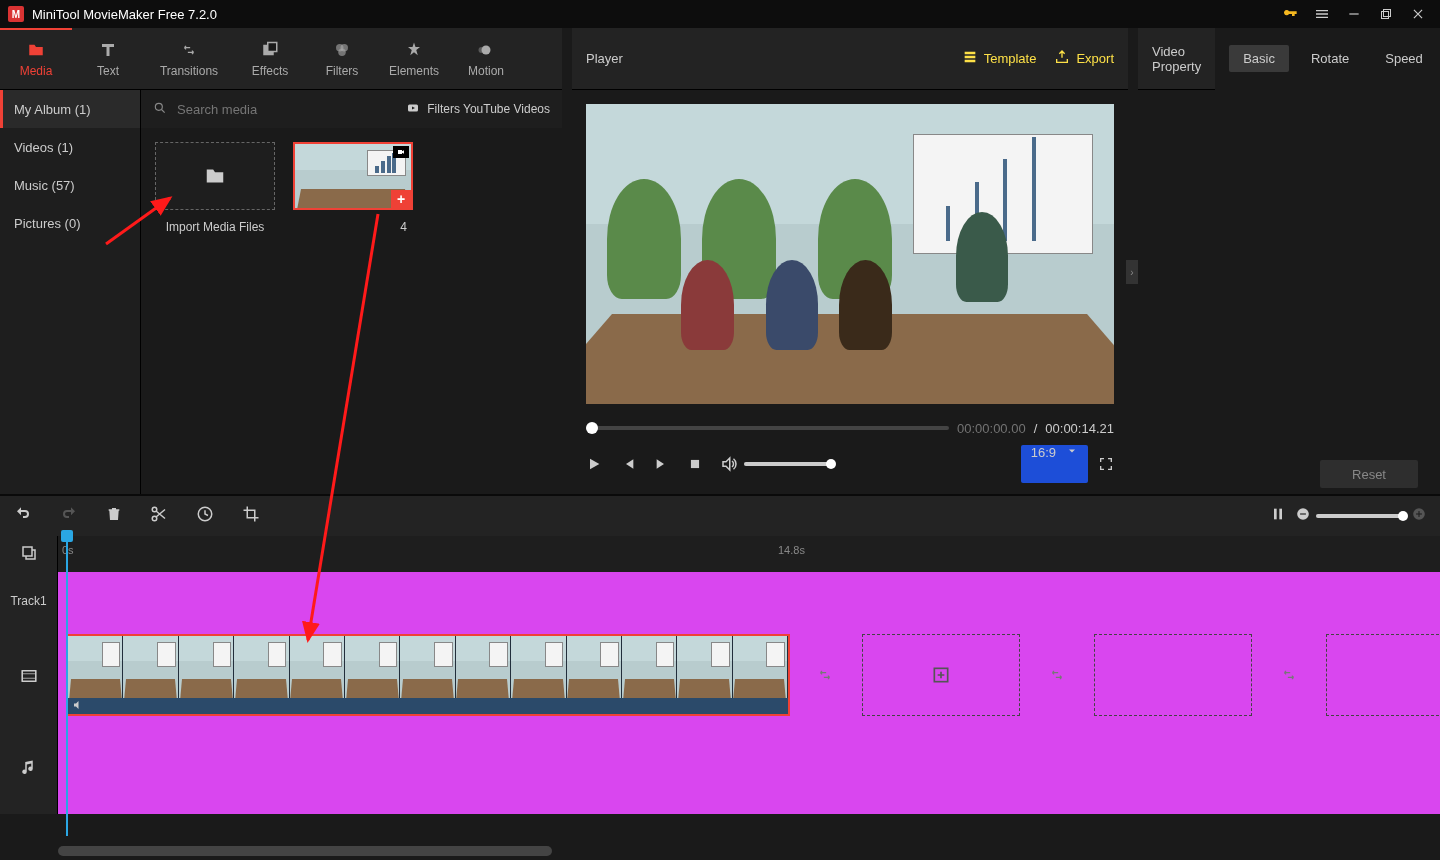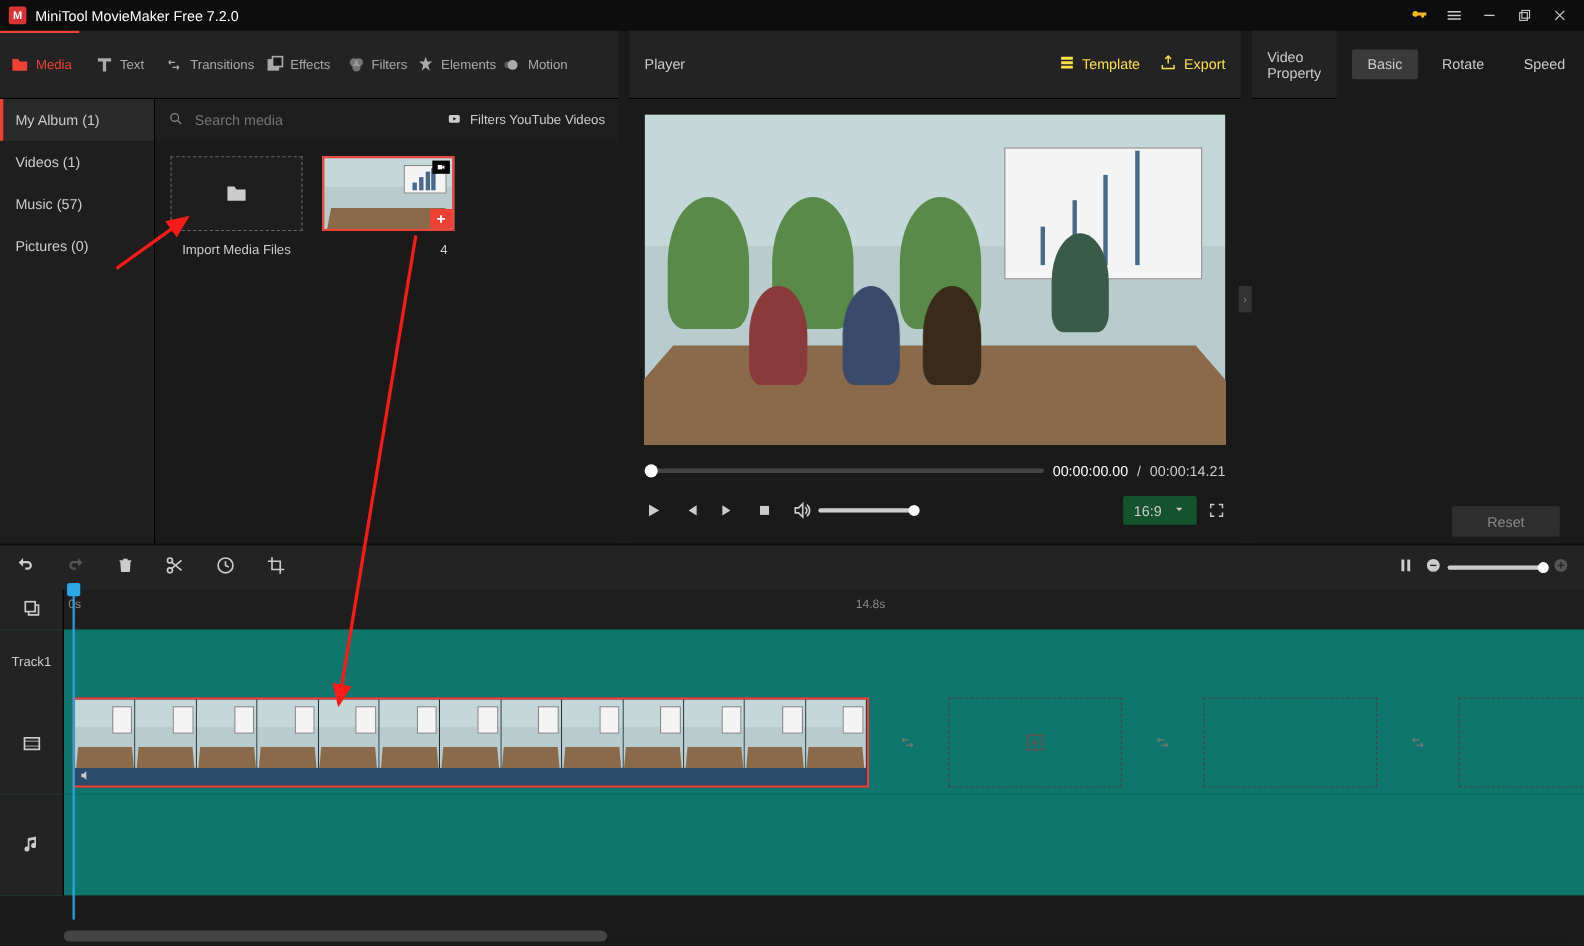--- a/index.html
+++ b/index.html
@@ -6,21 +6,21 @@
 body{background:#1a1a1a;color:#ccc;width:1440px;height:860px;overflow:hidden;font-size:13px;position:relative}
 .titlebar{height:28px;background:#0d0d0d;display:flex;align-items:center;padding:0 8px}
 .app-icon{width:16px;height:16px;background:#d93333;border-radius:2px;display:flex;align-items:center;justify-content:center;font-size:10px;color:#fff;font-weight:bold;margin-right:8px}
 .title{color:#fff;font-size:13px;font-weight:400}
 .titlebar-right{margin-left:auto;display:flex;gap:4px}
 .titlebar-btn{width:28px;height:24px;display:flex;align-items:center;justify-content:center;color:#ccc;cursor:pointer}
 .key{color:#f5b820}
 .main-top{height:466px;display:flex;gap:10px;padding:0}
 .left-panel{width:562px;background:#1a1a1a;display:flex;flex-direction:column}
 .tab-row{height:62px;display:flex;background:#232323;border-bottom:1px solid #000}
-.tab{flex:0 0 auto;width:72px;display:flex;flex-direction:row;align-items:center;justify-content:center;gap:4px;color:#aaa;cursor:pointer;position:relative}
+.tab{flex:0 0 auto;width:72px;display:flex;flex-direction:column;align-items:center;justify-content:center;gap:4px;color:#aaa;cursor:pointer;position:relative}
 .tab.transitions{width:90px}
 .tab.active{color:#ef4136}
 .tab.active::before{content:"";position:absolute;top:0;left:0;right:0;height:2px;background:#ef4136}
 .tab-ico{height:20px;display:flex;align-items:center;justify-content:center;font-size:18px}
 .tab-lab{font-size:12px}
 .lib-row{display:flex;flex:1;min-height:0}
 .lib-side{width:141px;background:#1e1e1e;border-right:1px solid #000}
 .lib-item{height:38px;display:flex;align-items:center;padding:0 14px;color:#ccc;font-size:13px;cursor:pointer;position:relative}
 .lib-item.active{background:#2a2a2a}
 .lib-item.active::before{content:"";position:absolute;left:0;top:0;bottom:0;width:3px;background:#ef4136}
@@ -40,33 +40,33 @@
 .media-thumb .add{position:absolute;bottom:0;right:0;width:20px;height:18px;background:#ef4136;color:#fff;display:flex;align-items:center;justify-content:center;font-size:14px;font-weight:bold}
 .media-lab{margin-top:10px;font-size:12px;color:#ccc;text-align:right;padding-right:6px}
 .center-panel{width:556px;background:#1a1a1a;display:flex;flex-direction:column}
 .player-header{height:62px;display:flex;align-items:center;padding:0 14px;background:#232323;border-bottom:1px solid #000}
 .player-title{font-size:13px;color:#ccc}
 .head-actions{margin-left:auto;display:flex;gap:18px}
 .head-btn{display:flex;align-items:center;gap:6px;color:#fde047;cursor:pointer;font-size:13px}
 .preview{flex:1;padding:14px;display:flex;flex-direction:column}
 .video-box{flex:1;background:#000;display:flex;align-items:center;justify-content:center;overflow:hidden}
 .scrub-row{height:24px;display:flex;align-items:center;gap:8px;margin-top:12px}
-.time-cur{color:#ffffff;font-variant-numeric:tabular-nums}
+.time-cur{color:#737373;font-variant-numeric:tabular-nums}
 .time-sep{color:#ccc}
 .time-tot{color:#ccc;font-variant-numeric:tabular-nums}
 .scrub{flex:1;height:4px;background:#444;position:relative;border-radius:2px}
 .scrub-dot{position:absolute;left:0;top:-4px;width:12px;height:12px;background:#fff;border-radius:50%}
 .controls{height:32px;display:flex;align-items:center;gap:18px;margin-top:8px}
 .ctrl-btn{color:#ccc;cursor:pointer;display:flex;align-items:center;justify-content:center}
 .vol{display:flex;align-items:center;gap:6px}
 .vol-bar{width:90px;height:4px;background:#444;position:relative;border-radius:2px}
 .vol-fill{position:absolute;left:0;top:0;bottom:0;width:100%;background:#ccc;border-radius:2px}
 .vol-dot{position:absolute;right:-2px;top:-3px;width:10px;height:10px;background:#fff;border-radius:50%}
 .ctrl-right{margin-left:auto;display:flex;align-items:center;gap:10px}
-.aspect{height:26px;background:#14532d;display:flex;align-items:center;padding:0 10px;gap:10px;cursor:pointer;border-radius:2px}
+.aspect{height:38px;background:#1d4ed8;display:flex;align-items:flex-start;padding:0 10px;gap:10px;cursor:pointer;border-radius:2px}
 .right-panel{width:302px;background:#1a1a1a;display:flex;flex-direction:row}
 .rp-header{height:62px;display:flex;align-items:center;padding:0 14px;background:#232323;border-bottom:1px solid #000;font-size:13px}
 .rp-tabs{height:40px;display:flex;align-items:center;gap:8px;padding:0 14px;margin-top:10px}
 .rp-tab{padding:6px 14px;background:transparent;color:#ccc;font-size:13px;cursor:pointer;border-radius:2px}
 .rp-tab.active{background:#3a3a3a}
 .rp-body{padding:14px}
 .rp-row{display:flex;align-items:center;height:40px}
 .rp-label{width:56px;color:#ccc;font-size:13px}
 .icon-btn{width:30px;height:26px;background:#333;display:flex;align-items:center;justify-content:center;margin-right:10px;cursor:pointer;border-radius:2px}
 .slider{flex:1;height:4px;background:#444;position:relative;border-radius:2px;margin:0 10px}
@@ -82,21 +82,21 @@
 .zoom-bar{width:90px;height:4px;background:#444;position:relative;border-radius:2px}
 .zoom-fill{position:absolute;left:0;top:0;bottom:0;width:100%;background:#ccc;border-radius:2px}
 .zoom-dot{position:absolute;right:-2px;top:-3px;width:10px;height:10px;background:#fff;border-radius:50%}
 .ruler-row{height:36px;background:#1e1e1e;display:flex}
 .track-head-col{width:58px;background:#232323;border-right:1px solid #000}
 .ruler{flex:1;position:relative;color:#888;font-size:11px}
 .ruler-lab{position:absolute;top:8px}
 .playhead{position:absolute;left:8px;top:0;width:2px;height:300px;background:#2aa7e4;z-index:5}
 .playhead::before{content:"";position:absolute;top:-6px;left:-5px;width:12px;height:12px;background:#2aa7e4;border-radius:2px}
 .tracks{flex:1;display:flex;flex-direction:column;overflow:hidden}
-.track{display:flex;background:#0f766e}
+.track{display:flex;background:#d946ef}
 .track-head{width:58px;background:#232323;border-right:1px solid #000;display:flex;align-items:center;justify-content:center;color:#ccc;font-size:12px}
 .track-body{flex:1;position:relative;padding:0}
 .track.text{height:58px}
 .track.video{height:92px}
 .track.audio{height:92px}
 .clip{position:absolute;left:8px;top:4px;height:82px;border:2px solid #ef4136;background:#2b3a4a;display:flex;flex-direction:column;overflow:hidden}
 .clip-frames{flex:1;display:flex}
 .clip-audio{height:16px;background:#2b4a6a;display:flex;align-items:center;padding:0 4px}
 .slots{position:absolute;top:4px;display:flex;gap:22px;align-items:center}
 .trans-slot{width:30px;height:82px;display:flex;align-items:center;justify-content:center;color:#777}

